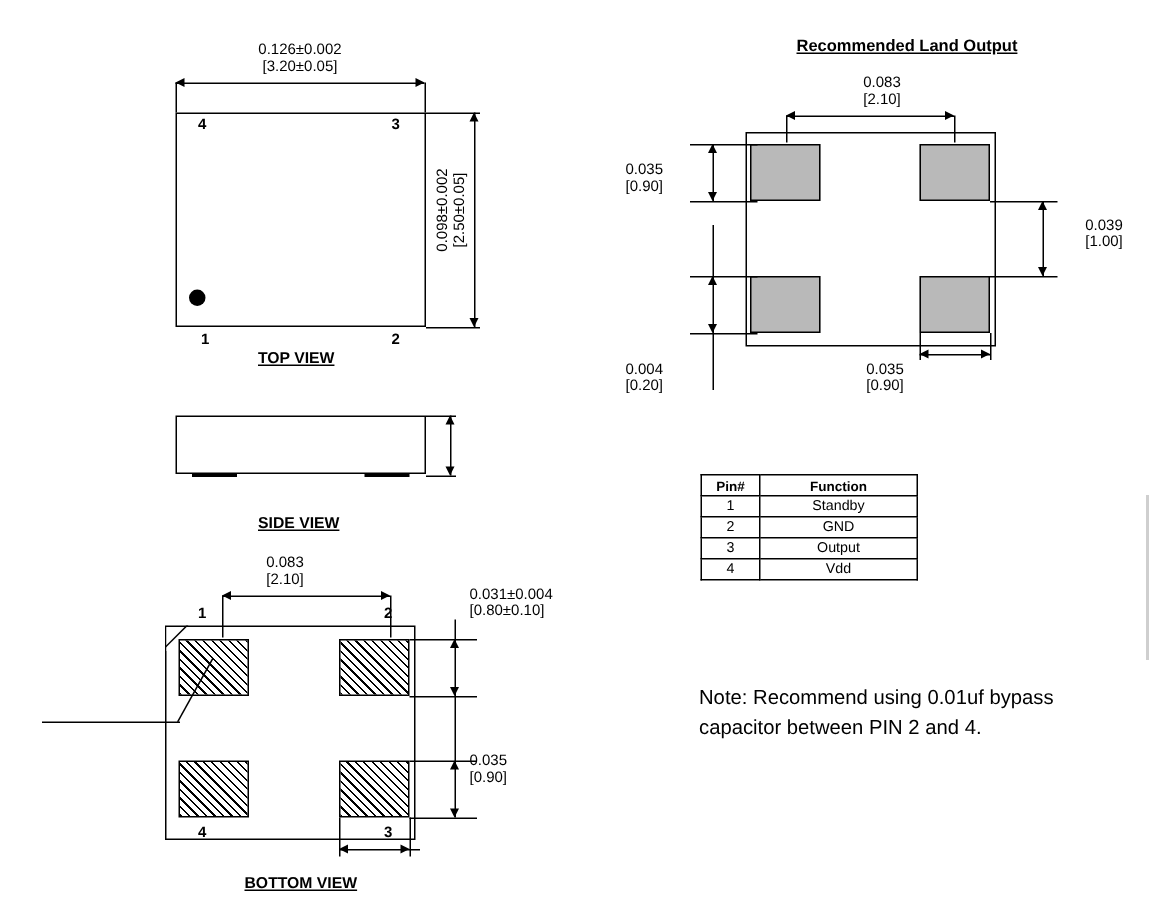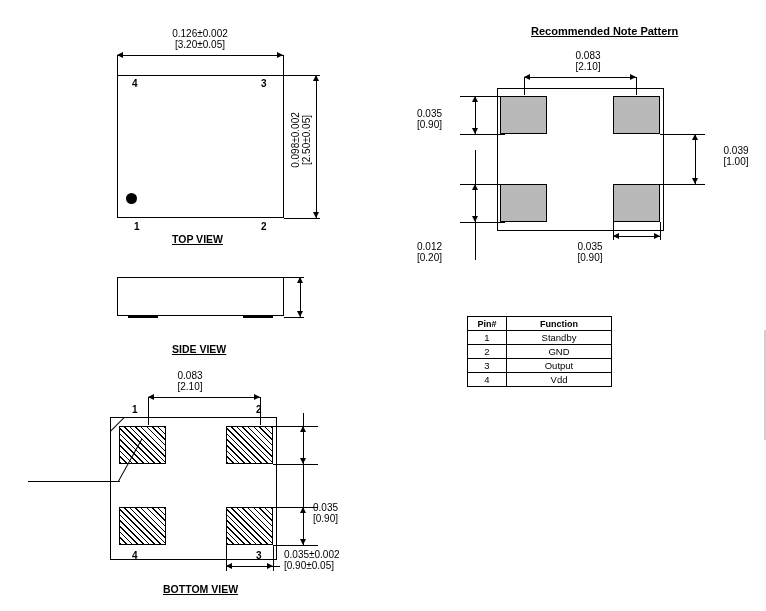--- a/index.html
+++ b/index.html
@@ -190,45 +190,45 @@
   <div class="abs pinnum" style="left:132px; top:404px;">1</div>
   <div class="abs pinnum" style="left:256px; top:404px;">2</div>
   <div class="abs pinnum" style="left:132px; top:550px;">4</div>
   <div class="abs pinnum" style="left:256px; top:550px;">3</div>
 
   <div class="line hline abs" style="left:28px; top:481px; width:92px;"></div>
   <div class="abs" style="left:118px; top:432px; width:24px; height:50px; overflow:hidden;">
     <div class="line abs" style="left:0px; top:49px; width:58px; height:1px; transform:rotate(-61deg); transform-origin:0 0;"></div>
   </div>
 
+  <div class="abs dim left" style="left:313px; top:391px; width:110px;">0.031±0.004
+[0.80±0.10]</div>
   <div class="line hline abs" style="left:273px; top:426px; width:45px;"></div>
   <div class="line hline abs" style="left:273px; top:464px; width:45px;"></div>
   <div class="line vline abs" style="left:303px; top:413px; height:51px;"></div>
   <div class="arrowhead-u" style="left:300px; top:426px;"></div>
   <div class="arrowhead-d" style="left:300px; top:458px;"></div>
 
   <div class="abs dim left" style="left:313px; top:502px; width:80px;">0.035
 [0.90]</div>
   <div class="line hline abs" style="left:273px; top:507px; width:45px;"></div>
   <div class="line hline abs" style="left:273px; top:545px; width:45px;"></div>
   <div class="line vline abs" style="left:303px; top:464px; height:81px;"></div>
   <div class="arrowhead-u" style="left:300px; top:507px;"></div>
   <div class="arrowhead-d" style="left:300px; top:539px;"></div>
 
-  <div class="abs dim left" style="left:284px; top:549px; width:110px;">0.035±0.002
-[0.90±0.05]</div>
   <div class="line vline abs" style="left:226px; top:545px; height:26px;"></div>
   <div class="line vline abs" style="left:273px; top:545px; height:26px;"></div>
   <div class="line hline abs" style="left:226px; top:566px; width:54px;"></div>
   <div class="arrowhead-l" style="left:226px; top:563px;"></div>
   <div class="arrowhead-r" style="left:267px; top:563px;"></div>
 
   <div class="abs lbl-bold-underline" style="left:163px; top:583px;">BOTTOM VIEW</div>
 
-  <div class="abs lbl-bold-underline" style="left:531px; top:25px; font-size:11px;">Recommended Note Pattern</div>
+  <div class="abs lbl-bold-underline" style="left:531px; top:25px; font-size:11px;">Recommended Land Output</div>
 
   <div class="abs dim" style="left:538px; top:50px; width:100px;">0.083
 [2.10]</div>
   <div class="line hline abs" style="left:524px; top:77px; width:112px;"></div>
   <div class="arrowhead-l" style="left:524px; top:74px;"></div>
   <div class="arrowhead-r" style="left:630px; top:74px;"></div>
   <div class="line vline abs" style="left:524px; top:77px; height:18px;"></div>
   <div class="line vline abs" style="left:636px; top:77px; height:18px;"></div>
 
   <div class="box-outline" style="left:497px; top:88px; width:167px; height:143px;"></div>
@@ -239,21 +239,21 @@
   <div class="pad-gray" style="left:613px; top:184px; width:47px; height:38px;"></div>
 
   <div class="abs dim left" style="left:417px; top:108px; width:70px;">0.035
 [0.90]</div>
   <div class="line hline abs" style="left:460px; top:96px; width:45px;"></div>
   <div class="line hline abs" style="left:460px; top:134px; width:45px;"></div>
   <div class="line vline abs" style="left:475px; top:96px; height:38px;"></div>
   <div class="arrowhead-u" style="left:472px; top:96px;"></div>
   <div class="arrowhead-d" style="left:472px; top:128px;"></div>
 
-  <div class="abs dim left" style="left:417px; top:241px; width:70px;">0.012
+  <div class="abs dim left" style="left:417px; top:241px; width:70px;">0.004
 [0.20]</div>
   <div class="line hline abs" style="left:460px; top:184px; width:45px;"></div>
   <div class="line hline abs" style="left:460px; top:222px; width:45px;"></div>
   <div class="line vline abs" style="left:475px; top:150px; height:110px;"></div>
   <div class="arrowhead-u" style="left:472px; top:184px;"></div>
   <div class="arrowhead-d" style="left:472px; top:216px;"></div>
 
   <div class="abs dim left" style="left:706px; top:145px; width:60px;text-align:center;">0.039
 [1.00]</div>
   <div class="line hline abs" style="left:660px; top:134px; width:45px;"></div>
@@ -290,16 +290,17 @@
         <td class="pinnum-cell">3</td>
         <td class="func-cell">Output</td>
       </tr>
       <tr>
         <td class="pinnum-cell">4</td>
         <td class="func-cell">Vdd</td>
       </tr>
     </tbody>
   </table>
 
+  <div class="note" style="left:466px; top:455px;">Note: Recommend using 0.01uf bypass capacitor between PIN 2 and 4.</div>
 
   <div class="edge-fade" style="top:330px; height:110px;"></div>
 
 </div>
 
 </body></html>

